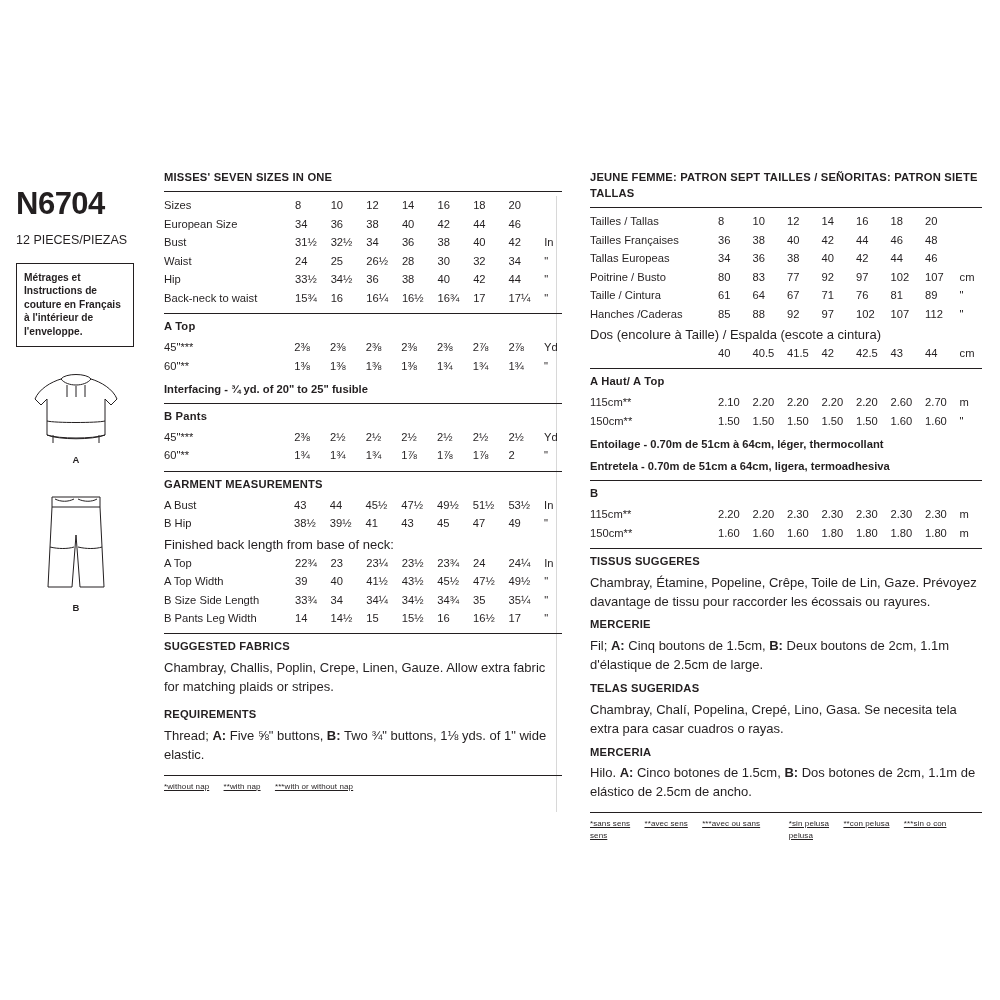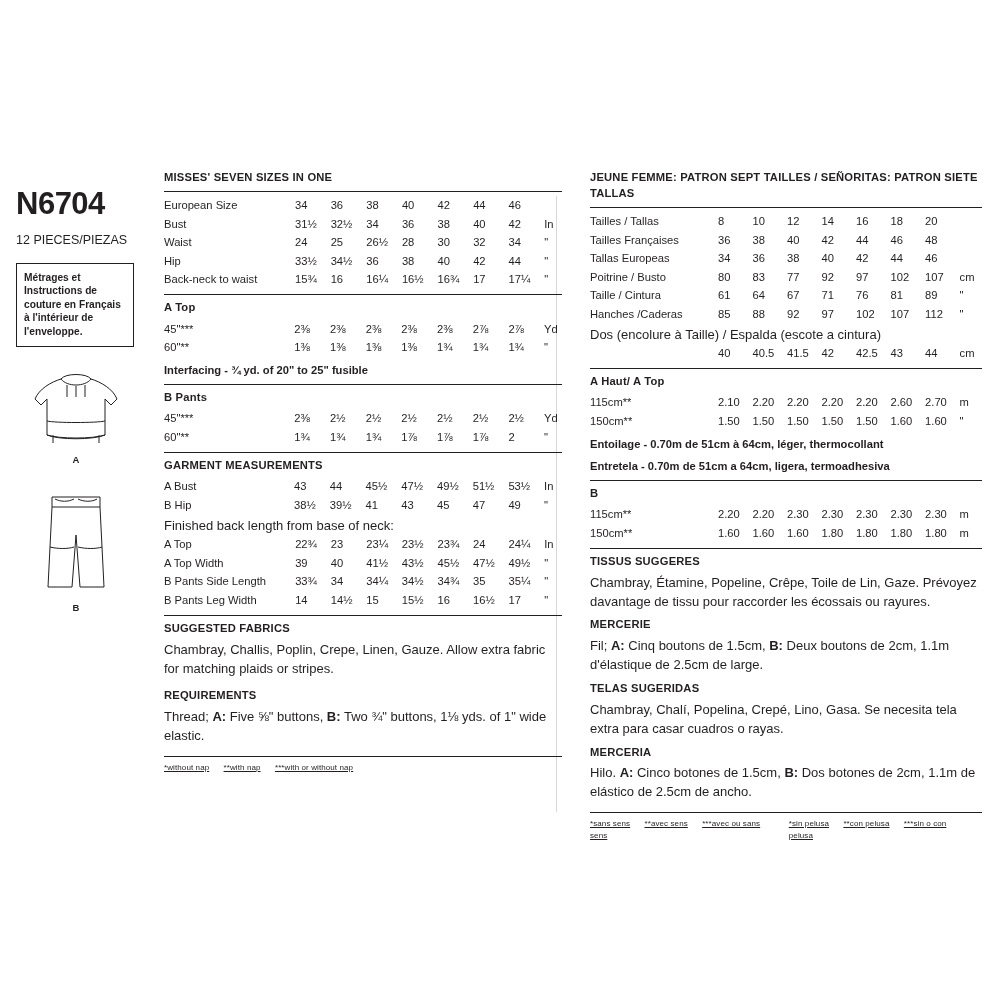--- a/index.html
+++ b/index.html
@@ -155,20 +155,31 @@
 
     <div class="colwrap">
 
       <div class="col left">
         <div class="secthead">MISSES' SEVEN SIZES IN ONE</div>
         <hr class="rulerule">
 
         <table class="t">
           <tbody id="en-size-rows">
               <tr>
+                <td class="lab" style="width: 132px;">Sizes</td>
+                <td class="num" style="width: 36px;">8</td>
+                <td class="num" style="width: 36px;">10</td>
+                <td class="num" style="width: 36px;">12</td>
+                <td class="num" style="width: 36px;">14</td>
+                <td class="num" style="width: 36px;">16</td>
+                <td class="num" style="width: 36px;">18</td>
+                <td class="num" style="width: 36px;">20</td>
+                <td class="unit" style="width: 18px;"></td>
+              </tr>
+              <tr>
                 <td class="lab" style="width: 132px;">European Size</td>
                 <td class="num" style="width: 36px;">34</td>
                 <td class="num" style="width: 36px;">36</td>
                 <td class="num" style="width: 36px;">38</td>
                 <td class="num" style="width: 36px;">40</td>
                 <td class="num" style="width: 36px;">42</td>
                 <td class="num" style="width: 36px;">44</td>
                 <td class="num" style="width: 36px;">46</td>
                 <td class="unit" style="width: 18px;"></td>
               </tr>
@@ -325,21 +336,21 @@
                 <td class="num" style="width: 36px;">39</td>
                 <td class="num" style="width: 36px;">40</td>
                 <td class="num" style="width: 36px;">41½</td>
                 <td class="num" style="width: 36px;">43½</td>
                 <td class="num" style="width: 36px;">45½</td>
                 <td class="num" style="width: 36px;">47½</td>
                 <td class="num" style="width: 36px;">49½</td>
                 <td class="unit" style="width: 18px;">"</td>
               </tr>
               <tr>
-                <td class="lab" style="width: 132px;">B Pants Side Length</td>
+                <td class="lab" style="width: 132px;">B Size Side Length</td>
                 <td class="num" style="width: 36px;">33¾</td>
                 <td class="num" style="width: 36px;">34</td>
                 <td class="num" style="width: 36px;">34¼</td>
                 <td class="num" style="width: 36px;">34½</td>
                 <td class="num" style="width: 36px;">34¾</td>
                 <td class="num" style="width: 36px;">35</td>
                 <td class="num" style="width: 36px;">35¼</td>
                 <td class="unit" style="width: 18px;">"</td>
               </tr>
               <tr>

